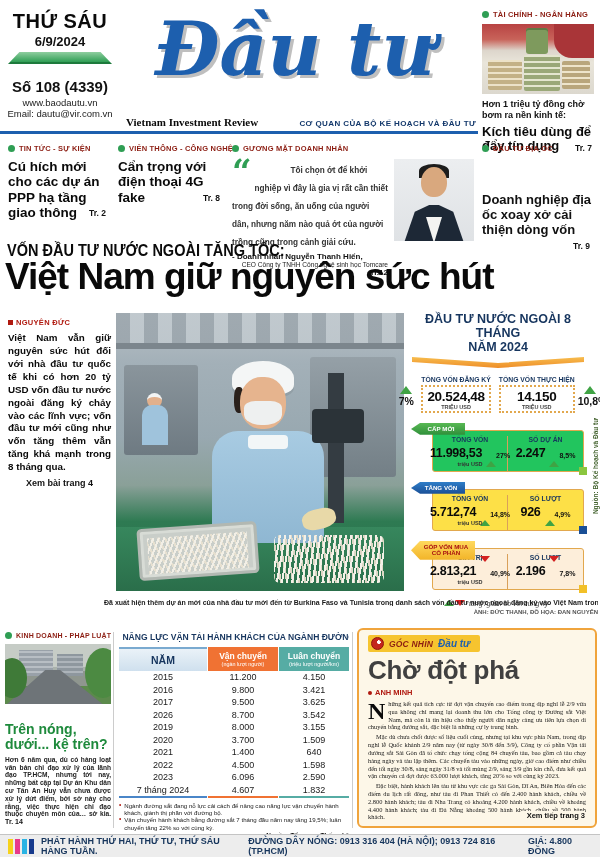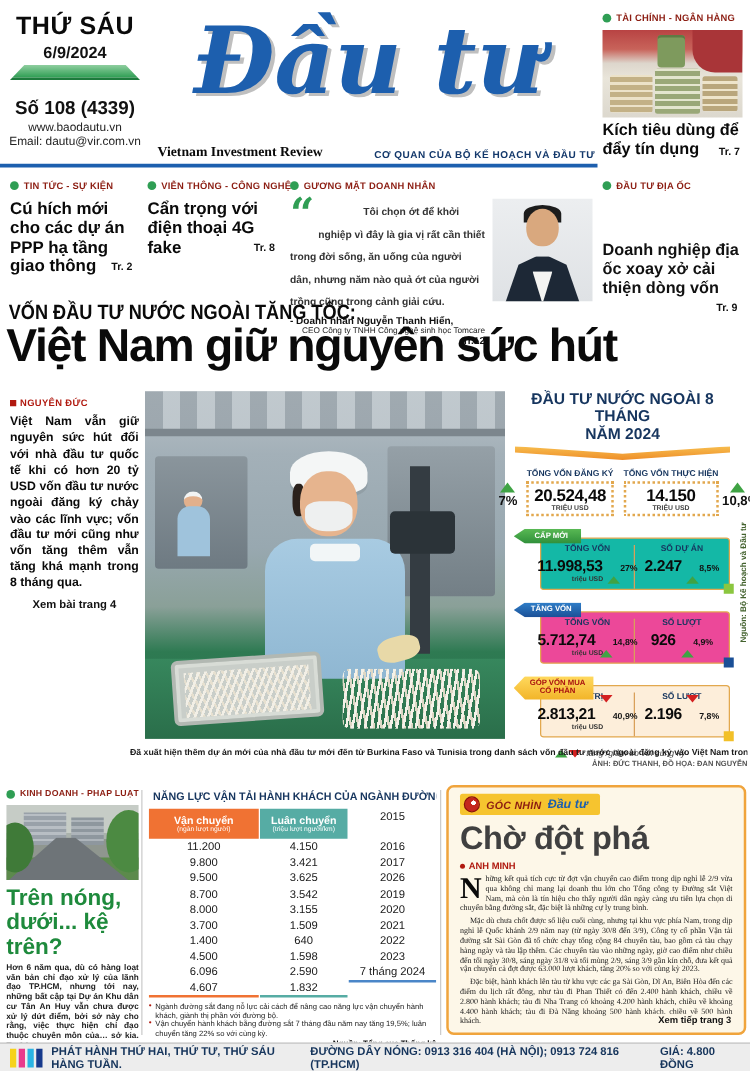--- a/index.html
+++ b/index.html
@@ -109,22 +109,22 @@
 .stat-label { font-size:6.8px; font-weight:bold; color:#16355e; margin-bottom:2px; white-space:nowrap; }
 .stat-box { border:2px dotted #e2a84e; padding:2px 4px 1px; background:#fff; }
 .stat-value { font-size:13.5px; font-weight:bold; color:#0a0a0a; letter-spacing:-.3px; }
 .stat-unit { font-size:5.5px; font-weight:bold; color:#444; }
 .pct-col { width:24px; text-align:center; padding-bottom:6px; }
 .tri-up { width:0; height:0; border-left:6px solid transparent; border-right:6px solid transparent; border-bottom:8px solid #3fa344; margin:0 auto 1px; }
 .tri-sm-up { width:0; height:0; border-left:5px solid transparent; border-right:5px solid transparent; border-bottom:6px solid #3fa344; margin:0 auto 1px; }
 .tri-sm-down { width:0; height:0; border-left:5px solid transparent; border-right:5px solid transparent; border-top:6px solid #d42020; margin:0 auto 1px; }
 .pct-val { font-size:10.5px; font-weight:bold; }
 .card { position:relative; margin:17px 0 0 22px; width:152px; height:42px; border:1.5px solid #e2a84e; border-radius:3px; display:flex; padding-top:5px; }
-.card.c1 { background:#14b8a6; }
-.card.c2 { background:#ec4899;justify-content:flex-end; }
+.card.c1 { background:#22c55e; }
+.card.c2 { background:#fde047;justify-content:flex-end; }
 .card.c3 { background:#fdeeda; }
 .card-half { width:50%; text-align:center; padding:0 2px; }
 .card-half.l { border-right:1px solid #d9a05a; }
 .card-label { font-size:6.8px; font-weight:bold; color:#16355e; }
 .vrow { display:flex; justify-content:center; align-items:center; gap:4px; margin-top:1px; }
 .card-value { font-size:12.5px; font-weight:bold; color:#0a0a0a; letter-spacing:-.3px; }
 .card-pct { font-size:7px; font-weight:bold; }
 .card-unit { font-size:5.5px; font-weight:bold; color:#333; margin-top:-1px; }
 .tag { position:absolute; top:-8px; left:-22px; min-width:54px; padding:2.5px 6px 2.5px 12px; color:#fff; font-size:6.2px; font-weight:bold; line-height:1.1; text-align:center;
   clip-path:polygon(0 50%,9px 0,100% 0,100% 100%,9px 100%); }
@@ -146,21 +146,21 @@
 .v1 { top:632px; left:113px; height:196px; }
 .v2 { top:632px; left:352px; height:196px; }
 .biz { top:632px; left:5px; width:106px; height:202px; overflow:hidden; }
 .biz-photo { position:relative; width:106px; height:60px; margin-top:5px; background:linear-gradient(#c6ccc6 0 38%,#aab2ac 38% 45%,#8f968f 45% 100%); overflow:hidden; }
 .bp-bldg1 { position:absolute; top:6px; left:14px; width:34px; height:26px; background:repeating-linear-gradient(0deg,#99a1a9 0 3px,#b8bec4 3px 5px); }
 .bp-bldg2 { position:absolute; top:10px; left:52px; width:26px; height:22px; background:repeating-linear-gradient(0deg,#8e979e 0 3px,#adb4ba 3px 5px); }
 .bp-tree-l { position:absolute; top:14px; left:-8px; width:30px; height:40px; background:#3f7a38; border-radius:50%; }
 .bp-tree-r { position:absolute; top:4px; right:-10px; width:36px; height:50px; background:#4c8a42; border-radius:50%; }
 .bp-grass { position:absolute; bottom:0; left:0; width:100%; height:18px; background:#5c8a4c; }
 .bp-road { position:absolute; top:26px; left:0; width:100%; height:34px; background:#6e7478; clip-path:polygon(38% 0,52% 0,92% 100%,2% 100%); }
-.biz-head { margin-top:5px; font-size:18px; font-weight:bold; line-height:1.07; color:#1e8a3c; }
+.biz-head { margin-top:18px; font-size:14px; font-weight:bold; line-height:1.07; color:#1e8a3c; }
 .biz-body { margin-top:4px; font-size:6.6px; line-height:1.18; text-align:justify; color:#222; font-weight:bold; }
 .biz-body .pg { font-size:7px; }
 
 .rail { top:632px; left:119px; width:230px; height:202px; overflow:hidden; }
 .rail-title { font-size:8.8px; font-weight:bold; color:#16355e; text-align:center; transform:scaleX(.97); transform-origin:center; white-space:nowrap; }
 .rail-table { margin-top:5px; display:grid; grid-template-columns:88px 70px 70px; column-gap:1px; }
 .rt-h { height:24px; display:flex; flex-direction:column; justify-content:center; align-items:center; }
 .rt-h-year { background:linear-gradient(#eaf2f8,#cfe0ee); border-top:2px solid #7aaad0; font-size:10.5px; font-weight:bold; color:#16355e; }
 .rt-h-c1 { background:#f07233; color:#fff; }
 .rt-h-c2 { background:#56aca4; color:#fff; }
@@ -221,20 +221,21 @@
       <span class="dot"></span>
       <span class="txt">TÀI CHÍNH - NGÂN HÀNG</span>
     </div>
     <div class="money-photo">
       <div class="money-red"></div>
       <div class="money-hand"></div>
       <div class="stack s1"></div>
       <div class="stack s2"></div>
       <div class="stack s3"></div>
     </div>
+    <div class="fin-kicker">Hơn 1 triệu tỷ đồng chờ bơm ra nền kinh tế:</div>
     <div class="fin-head">
       <span>Kích tiêu dùng để đẩy tín dụng</span>
       <span class="pg">Tr. 7</span>
     </div>
   </div>
 
   <div class="teaser t-news">
     <div class="sec-label">
       <span class="dot"></span>
       <span class="txt">TIN TỨC - SỰ KIỆN</span>
@@ -453,20 +454,21 @@
     <div class="biz-head">Trên nóng, dưới... kệ trên?</div>
     <div class="biz-body">
       <span>Hơn 6 năm qua, dù có hàng loạt văn bản chỉ đạo xử lý của lãnh đạo TP.HCM, nhưng tới nay, những bất cập tại Dự án Khu dân cư Tân An Huy vẫn chưa được xử lý dứt điểm, bởi sở này cho rằng, việc thực hiện chỉ đạo thuộc chuyên môn của… sở kia.</span>
       <span class="pg">Tr. 14</span>
     </div>
   </div>
 
   <div class="abs rail">
     <div class="rail-title">NĂNG LỰC VẬN TẢI HÀNH KHÁCH CỦA NGÀNH ĐƯỜNG SẮT</div>
     <div class="rail-table">
+      <div class="rt-h rt-h-year">NĂM</div>
       <div class="rt-h rt-h-c1">
         <div class="main">Vận chuyển</div>
         <div class="unit">(ngàn lượt người)</div>
       </div>
       <div class="rt-h rt-h-c2">
         <div class="main">Luân chuyển</div>
         <div class="unit">(triệu lượt người/km)</div>
       </div>
       <div class="rt-cell">2015</div>
       <div class="rt-cell">11.200</div>

